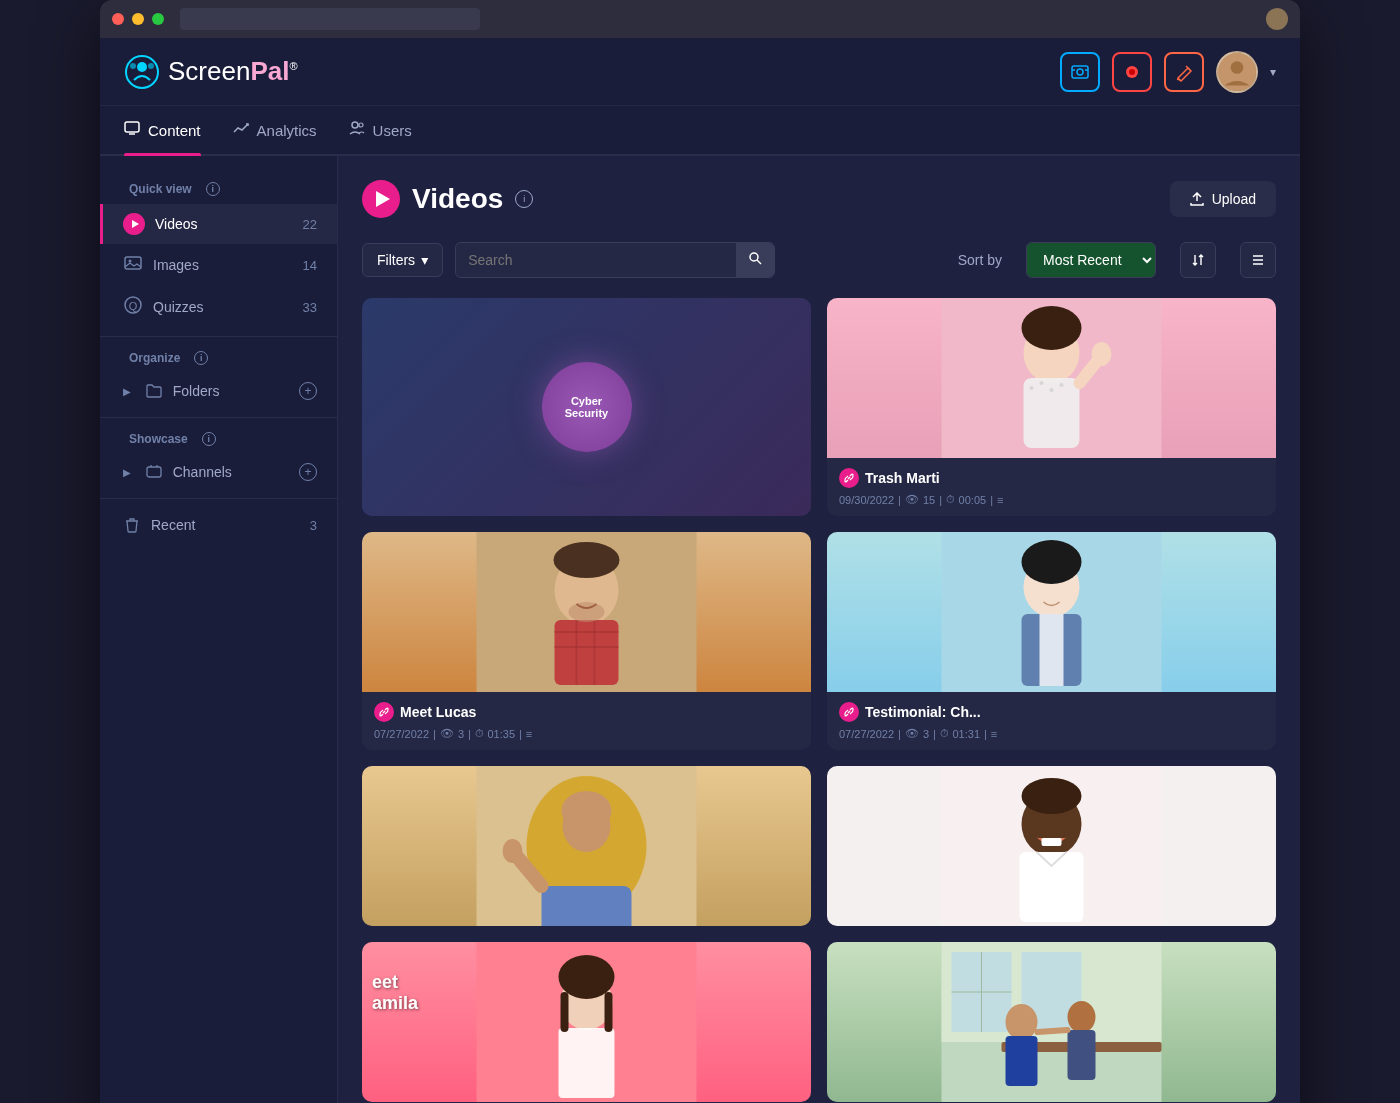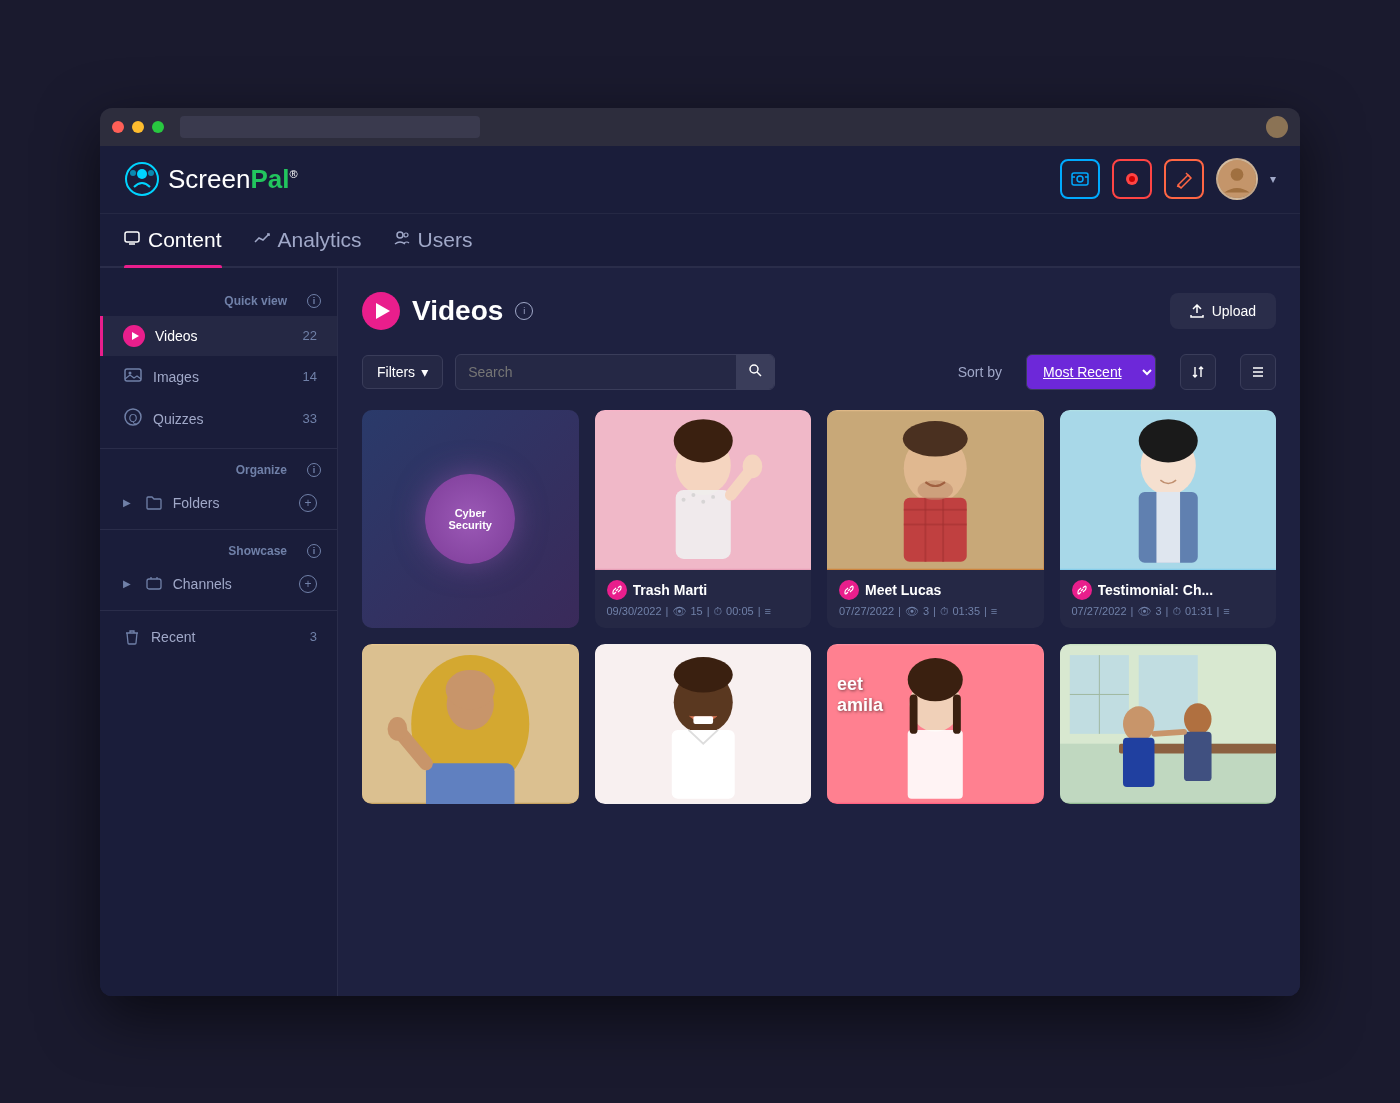--- a/index.html
+++ b/index.html
@@ -132,21 +132,21 @@
       gap: 32px;
       border-bottom: 2px solid #2a2d4a;
     }
 
     .sub-nav-item {
       display: flex;
       align-items: center;
       gap: 8px;
       padding: 14px 0;
       color: #a0a8c8;
-      font-size: 21px;
+      font-size: 15px;
       cursor: pointer;
       position: relative;
     }
 
     .sub-nav-item.active {
       color: white;
     }
 
     .sub-nav-item.active::after {
       content: '';
@@ -178,28 +178,27 @@
       flex-shrink: 0;
     }
 
     .sidebar-section {
       margin-bottom: 8px;
     }
 
     .sidebar-section-title {
       display: flex;
       align-items: center;
-      gap: 20px;
-      padding: 6px 16px 8px;
+      gap: 14px;
+      padding: 6px 29px 8px;
       font-size: 12px;
       font-weight: 600;
       color: #7080a8;
       text-transform: none;
       letter-spacing: 0;
-      justify-content: flex-end;
     }
 
     .info-icon {
       width: 14px;
       height: 14px;
       border-radius: 50%;
       border: 1px solid #7080a8;
       display: flex;
       align-items: center;
       justify-content: center;
@@ -397,49 +396,48 @@
       align-items: center;
       gap: 24px;
     }
 
     .sort-label {
       color: #a0a8c8;
       font-size: 14px;
     }
 
     .sort-select {
-      background: #6d28d9;
+      background: #14532d;
       border: 1px solid #3a3d5a;
       color: white;
       padding: 8px 12px;
       border-radius: 6px;
       font-size: 14px;
       cursor: pointer;
       min-width: 130px;
-      text-decoration: underline;
     }
 
     .sort-icon-btn {
       background: #252845;
       border: 1px solid #3a3d5a;
       color: white;
       width: 36px;
       height: 36px;
       border-radius: 6px;
       display: flex;
       align-items: center;
       justify-content: center;
       cursor: pointer;
       font-size: 14px;
     }
 
     
     .video-grid {
       display: grid;
-      grid-template-columns: repeat(4, 1fr);
+      grid-template-columns: repeat(2, 1fr);
       gap: 16px;
     }
 
     .video-card {
       background: #252845;
       border-radius: 10px;
       overflow: hidden;
       cursor: pointer;
       transition: transform 0.2s;
     }
@@ -558,21 +556,21 @@
       <div class="logo">
 
         <svg class="logo-icon" viewBox="0 0 36 36">
           <circle cx="18" cy="18" r="16" fill="none" stroke="#00d4ff" stroke-width="2"></circle>
           <circle cx="18" cy="13" r="5" fill="#00d4ff"></circle>
           <path d="M10 26 Q18 18 26 26" fill="none" stroke="#00d4ff" stroke-width="2"></path>
           <circle cx="9" cy="12" r="3" fill="#00d4ff" opacity="0.6"></circle>
           <circle cx="27" cy="12" r="3" fill="#00d4ff" opacity="0.6"></circle>
         </svg>
         <div style="font-size:26px;font-weight:300;color:white;">
-          Screen<span style="font-weight:700;color:#22c55e;">Pal</span><sup style="font-size:11px;color:white;">®</sup>
+          Screen<span style="font-weight:700;color:#f9a8d4;">Pal</span><sup style="font-size:11px;color:white;">®</sup>
         </div>
       </div>
 
       <div class="top-actions">
         <div class="action-btn active">
           <svg width="20" height="20" viewBox="0 0 20 20">
             <rect x="2" y="4" width="16" height="12" rx="2" fill="none" stroke="#00aaff" stroke-width="1.5"></rect>
             <circle cx="10" cy="10" r="3" fill="none" stroke="#00aaff" stroke-width="1.5"></circle>
             <path d="M2 8h3M15 8h3" stroke="#00aaff" stroke-width="1.5"></path>
           </svg>

